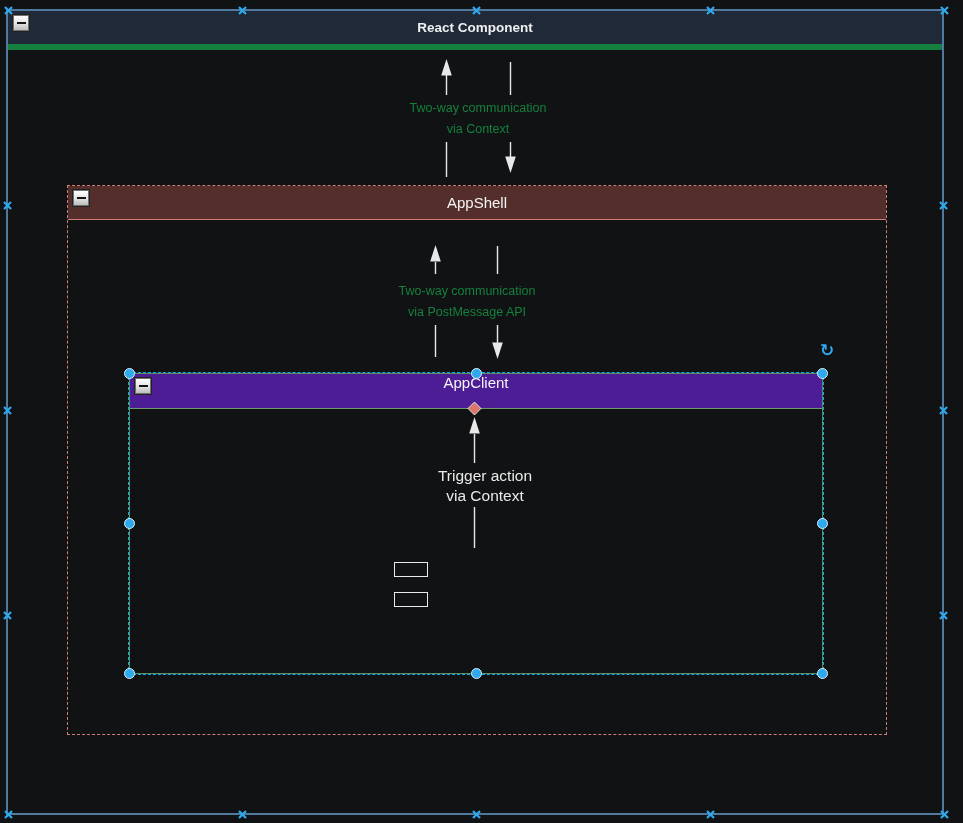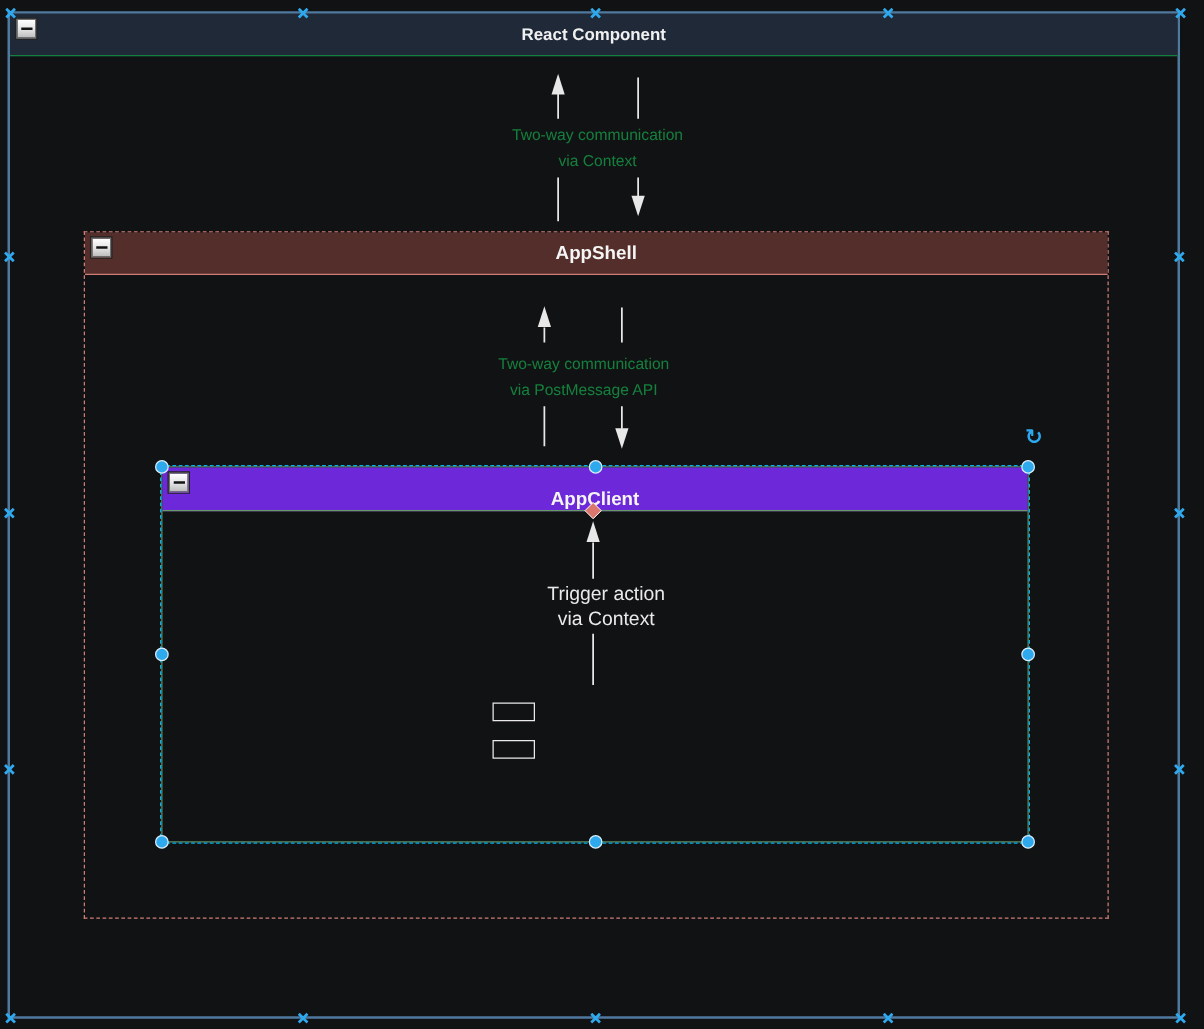--- a/index.html
+++ b/index.html
@@ -8,41 +8,41 @@
     background:#111214;font-family:"Liberation Sans",sans-serif;
     -webkit-font-smoothing:antialiased;
   }
   .abs{position:absolute;}
   
   .outer-container{
     left:6px;top:9px;width:934px;height:802px;
     border:2px solid #50799f;background:transparent;
   }
   .outer-header{
-    height:33px;background:#1f2938;border-bottom:1px solid #15803d;
+    height:33px;background:#1f2938;border-bottom:6px solid #15803d;
     display:flex;align-items:center;justify-content:center;position:relative;
   }
   .outer-title{color:#f0f0f0;font-weight:bold;font-size:13.5px;}
   .appshell-container{
     left:67px;top:185px;width:818px;height:548px;
     border:1px dashed #cf7d76;background:transparent;
   }
   .appshell-header{
     height:33px;background:#532e2a;border-bottom:1px solid #cf7d76;
     display:flex;align-items:center;justify-content:center;position:relative;
   }
   .appclient-container{
     left:129px;top:373px;width:692px;height:299px;
     border:1px solid #5f8f61;background:transparent;
   }
   .appclient-header{
-    height:34px;background:#6d28d9;border-bottom:1px solid #6a9a6a;
-    display:flex;align-items:flex-end;justify-content:center;position:relative;
-  }
-  .big-title{color:#f5f5f5;font-weight:bold;font-size:15px;}
+    height:34px;background:#4c1d95;border-bottom:1px solid #6a9a6a;
+    display:flex;align-items:flex-start;justify-content:center;position:relative;
+  }
+  .big-title{color:#f5f5f5;font-weight:normal;font-size:15px;}
   
   .collapse-btn{
     position:absolute;left:5px;top:4px;width:16px;height:16px;
     background:linear-gradient(180deg,#ffffff 0%,#e3e3e3 55%,#bdbdbd 100%);
     border:1px solid #707070;box-shadow:0 0 0 1px #222;
     display:flex;align-items:center;justify-content:center;box-sizing:border-box;
     cursor:pointer;
   }
   .collapse-minus{width:9px;height:2px;background:#141414;}
   

